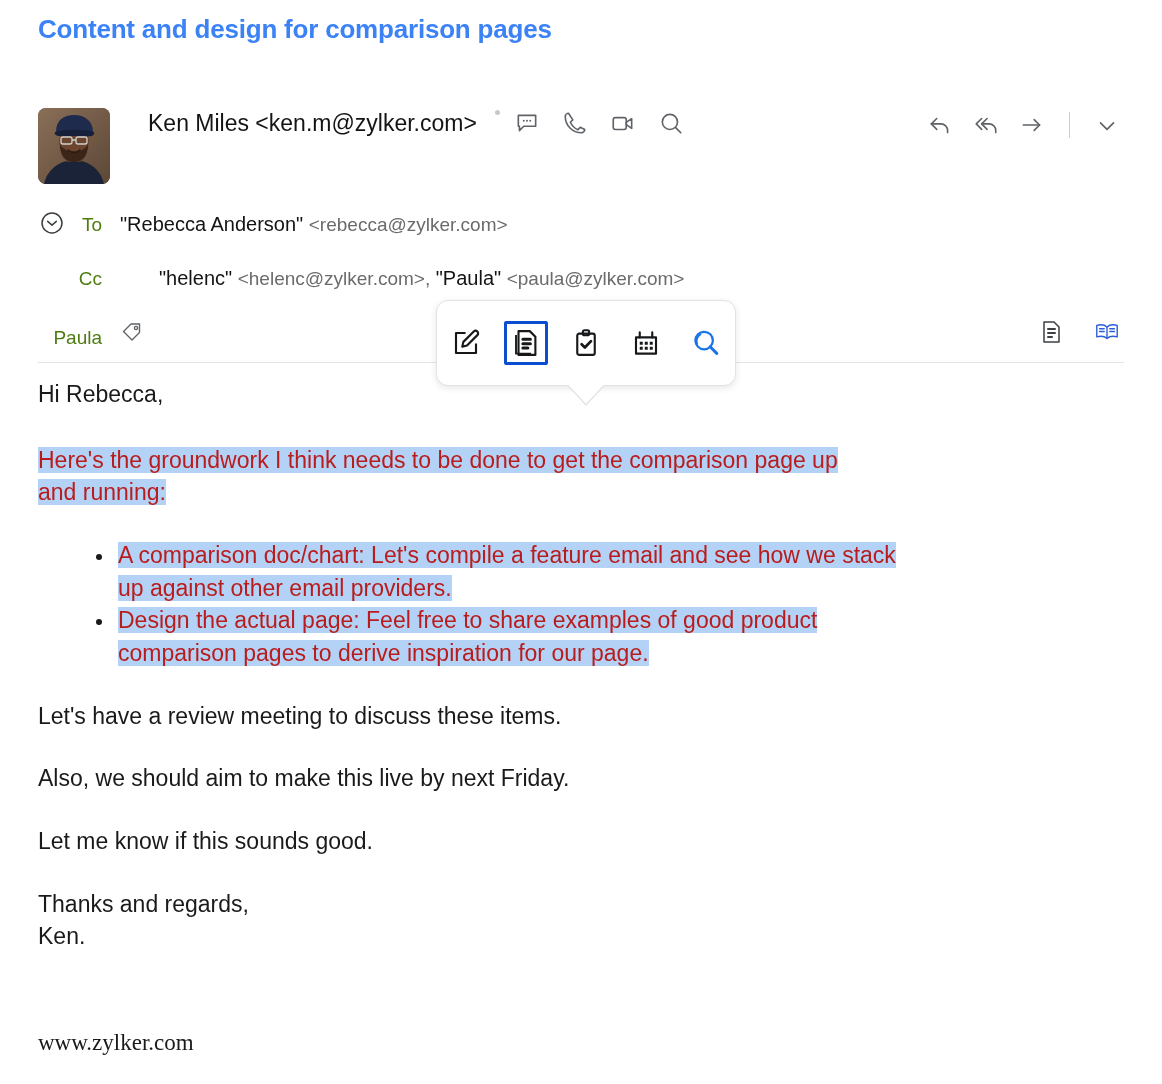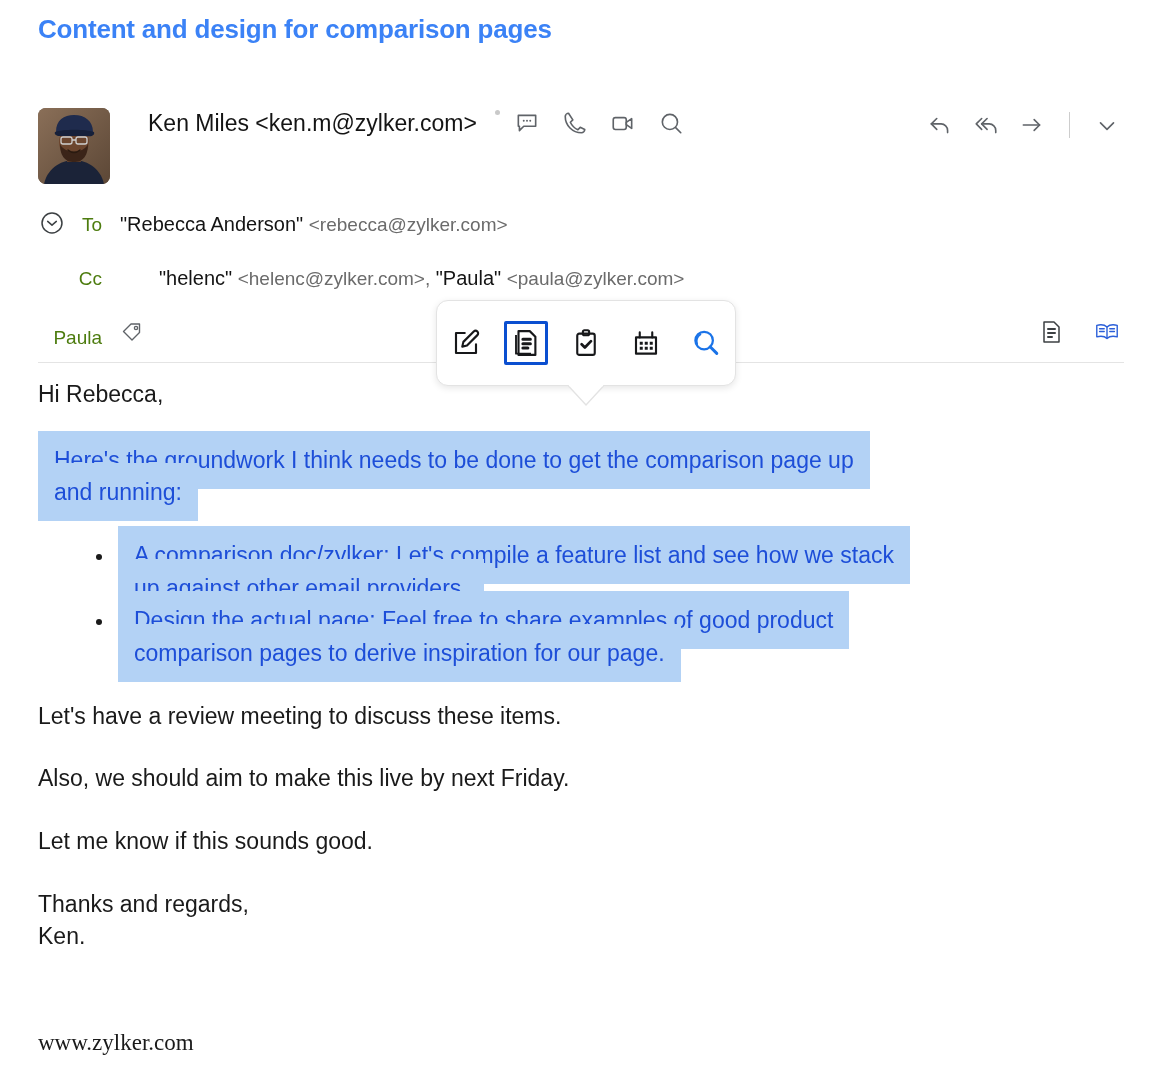--- a/index.html
+++ b/index.html
@@ -173,22 +173,22 @@
     width: 1090px;
     font-size: 23px;
     line-height: 1.42;
     color: #1a1a1a;
   }
   .body p { margin: 0; }
   .gap-l  { height: 33px; }
   .gap-m  { height: 30px; }
   mark.hl {
     background: #b3d2f5;
-    color: #1d4ed8;
-    padding: 16px;
+    color: #b91c1c;
+    padding: 0;
   }
   ul.bullets {
     margin: 0;
     padding-left: 58px;
     list-style: none;
   }
   ul.bullets li {
     position: relative;
     margin: 0;
     padding-left: 22px;
@@ -411,21 +411,21 @@
   </div>
 
   <div class="body">
     <p>Hi Rebecca,</p>
     <div class="gap-l"></div>
     <p><mark class="hl">Here's the groundwork I think needs to be done to get the comparison page up</mark></p>
     <p><mark class="hl">and running:</mark></p>
     <div class="gap-m"></div>
     <ul class="bullets">
       <li>
-        <mark class="hl">A comparison doc/zylker: Let's compile a feature list and see how we stack</mark><br>
+        <mark class="hl">A comparison doc/chart: Let's compile a feature email and see how we stack</mark><br>
         <mark class="hl">up against other email providers.</mark>
       </li>
       <li>
         <mark class="hl">Design the actual page: Feel free to share examples of good product</mark><br>
         <mark class="hl">comparison pages to derive inspiration for our page.</mark>
       </li>
     </ul>
     <div class="gap-m"></div>
     <p>Let's have a review meeting to discuss these items.</p>
     <div class="gap-m"></div>

